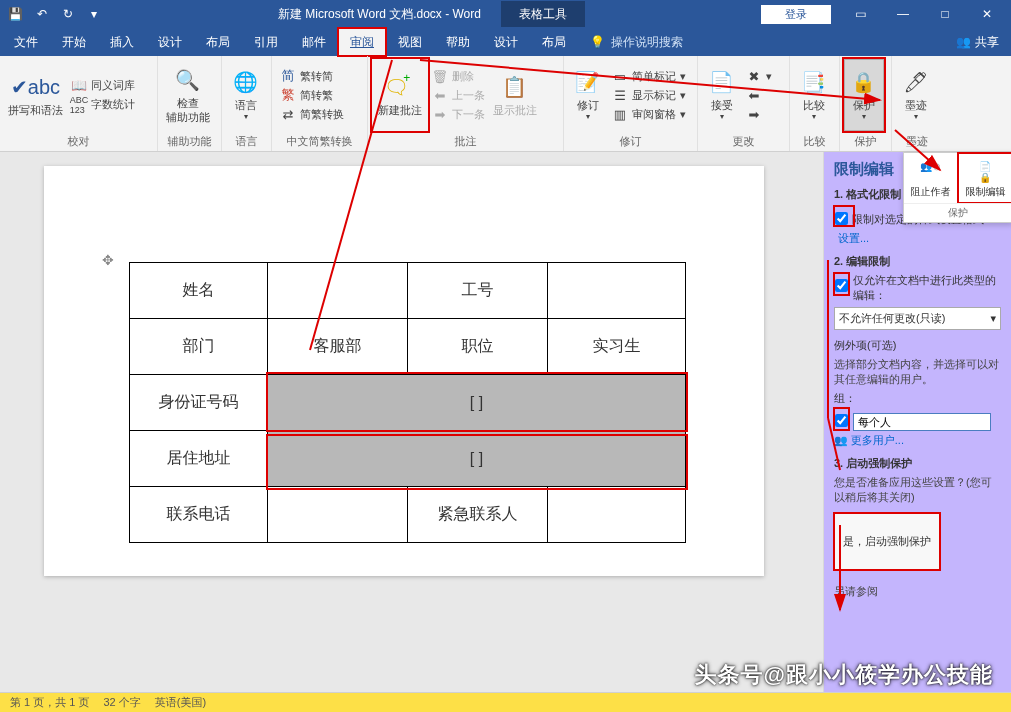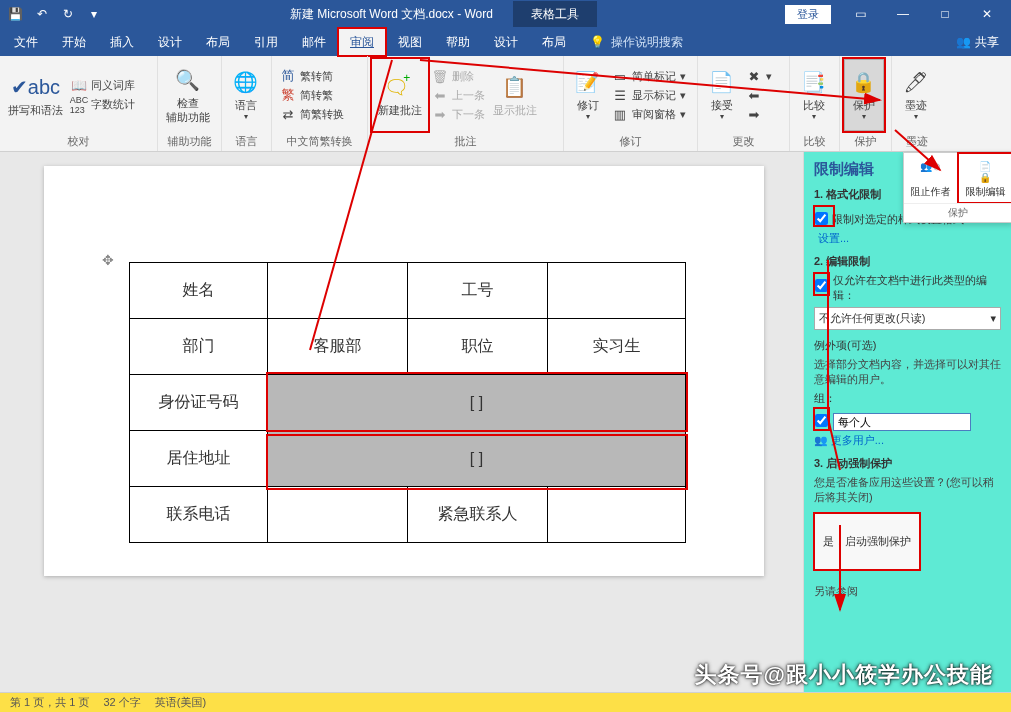--- a/index.html
+++ b/index.html
@@ -6,21 +6,21 @@
 body { width: 1011px; height: 712px; background: #fff; overflow: hidden; font-size: 12px; color: #333; position: relative; }
 
 
 .titlebar { height: 28px; background: #2b579a; color: #fff; display: flex; align-items: center; }
 .qat { display: flex; align-items: center; gap: 2px; padding: 0 4px; }
 .qat .btn { width: 24px; height: 24px; display: flex; align-items: center; justify-content: center; cursor: pointer; }
 .title-area { flex: 1; text-align: center; font-size: 12px; }
 .title-tool { background: #1e3e6e; padding: 6px 18px; font-size: 12px; }
 .win-controls { display: flex; align-items: center; gap: 2px; padding-right: 4px; }
 .win-controls .btn { width: 40px; height: 24px; display: flex; align-items: center; justify-content: center; cursor: pointer; }
-.login-btn { background: #fff; color: #2b579a; padding: 2px 12px; font-size: 11px; margin: 0 8px; }
+.login-btn { background: #fff; color: #2b579a; padding: 2px 24px; font-size: 11px; margin: 0 8px; }
 
 
 .tabs { height: 28px; background: #2b579a; color: #fff; display: flex; align-items: stretch; padding-left: 2px; }
 .tab { padding: 0 12px; display: flex; align-items: center; font-size: 12px; cursor: pointer; }
 .tab.active { background: #f3f3f3; color: #2b579a; text-decoration: underline; }
 .tab.red-box { outline: 2px solid #d00; outline-offset: -1px; }
 .tab.help { margin-left: auto; }
 .tell-me { display: flex; align-items: center; gap: 6px; color: #cfe0f5; padding: 0 12px; }
 
 
@@ -44,21 +44,21 @@
 
 
 .doc-table { position: absolute; left: 85px; top: 96px; border-collapse: collapse; }
 .doc-table td { border: 1.5px solid #000; text-align: center; vertical-align: middle; font-size: 16px; padding: 0; }
 .doc-table td.h { height: 56px; }
 .c1 { width: 138px; } .c2 { width: 140px; } .c3 { width: 140px; } .c4 { width: 138px; }
 .merged-gray { background: #b8b8b8; color: #333; }
 .tbl-redbox { position: absolute; border: 2px solid #d00; pointer-events: none; }
 
 
-.sidepane { width: 208px; background: #5eead4; border-left: 1px solid #d8d8d8; padding: 8px 10px 8px 10px; position: relative; overflow: visible; font-size: 11px; }
+.sidepane { width: 188px; background: #c4b5fd; border-left: 1px solid #d8d8d8; padding: 8px 10px 8px 10px; position: relative; overflow: visible; font-size: 11px; }
 .sidepane h2 { font-size: 15px; color: #2b579a; font-weight: 600; margin-bottom: 6px; }
 .close-x { position: absolute; right: 8px; top: 8px; cursor: pointer; font-size: 14px; color: #666; }
 .section-t { font-size: 11px; font-weight: 600; margin: 8px 0 4px; color: #333; }
 .chk-row { display: flex; align-items: flex-start; gap: 4px; margin: 2px 0; font-size: 11px; }
 .chk-row input { margin-top: 5px; }
 .link { color: #0066cc; font-size: 11px; cursor: pointer; }
 .sel-box { border: 1px solid #aaa; padding: 3px 4px; font-size: 11px; display: flex; justify-content: space-between; align-items: center; margin: 4px 0; cursor: pointer; background: #fff; }
 .txtbox { border: 1px solid #4a7dc0; padding: 2px 4px; font-size: 11px; background: #fff; height: 18px; width: 138px; }
 .dlg-btn { border: 1px solid #aaa; background: #f8f8f8; padding: 20px 8px; font-size: 11px; cursor: pointer; display: inline-block; }
 .redbox { outline: 2px solid #d00; outline-offset: -1px; }

